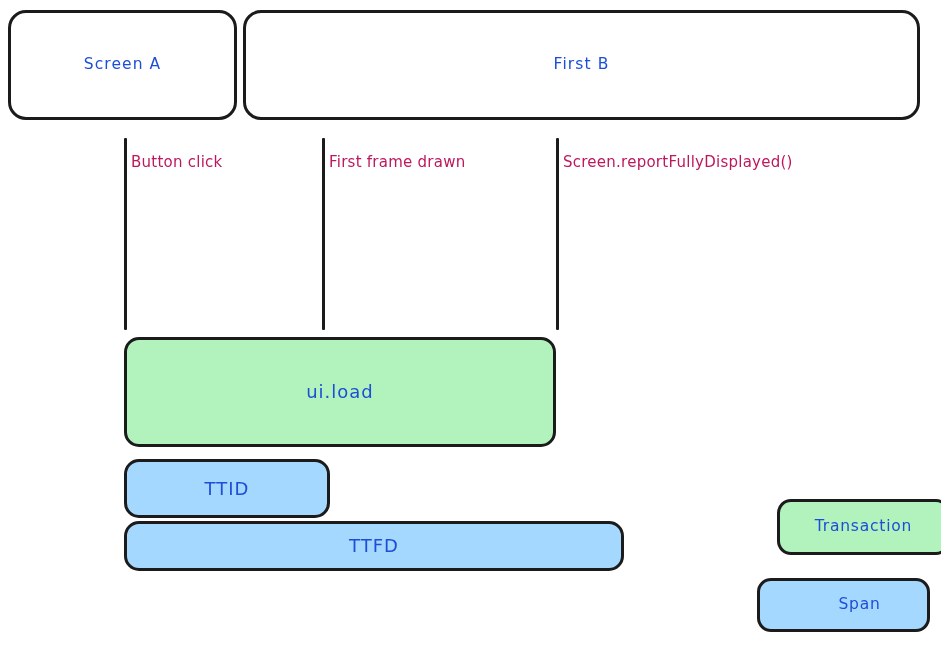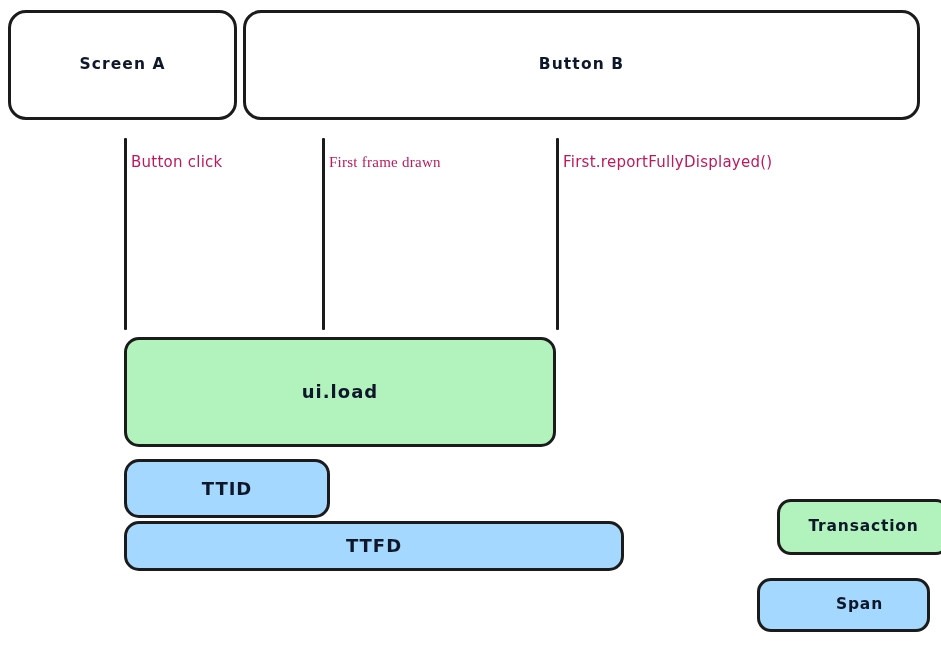--- a/index.html
+++ b/index.html
@@ -25,25 +25,24 @@
     border: 2.5px solid #1b1b1b;
     border-radius: 14px;
     display: flex;
     align-items: center;
     justify-content: center;
     background: #ffffff;
   }
   .box-label {
     font-family: "DejaVu Sans", sans-serif;
     font-size: 15px;
-    color: #0f172a;
+    color: #1d4ed8;
     letter-spacing: 0.6px;
     white-space: nowrap;
     line-height: 1;
-    font-weight: bold;
   }
 
   
   .screen-box {
     border-radius: 18px;
     border-width: 3px;
   }
   .screen-box .box-label {
     font-size: 15.5px;
     letter-spacing: 1.1px;
@@ -103,31 +102,31 @@
 </head>
 <body>
 
 <div id="canvas" style="background: rgb(255, 255, 255);">
 
   <div class="box screen-box" id="screen-a" style="left: 8px; top: 10px; width: 229px; height: 110px;">
     <span class="box-label">Screen A</span>
   </div>
 
   <div class="box screen-box" id="screen-b" style="left: 243px; top: 10px; width: 677px; height: 110px;">
-    <span class="box-label">Button B</span>
+    <span class="box-label">First B</span>
   </div>
 
   <div class="marker-line" id="marker-line-0" style="left: 124px; top: 138px; height: 192px;"></div>
   <div class="marker-label" id="marker-label-0" style="left: 131px; top: 155px;">Button click</div>
 
   <div class="marker-line" id="marker-line-1" style="left: 322px; top: 138px; height: 192px;"></div>
-  <div class="marker-label" id="marker-label-1" style="left: 329px; top: 155px; font-family: Liberation Serif, serif;">First frame drawn</div>
+  <div class="marker-label" id="marker-label-1" style="left: 329px; top: 155px;">First frame drawn</div>
 
   <div class="marker-line" id="marker-line-2" style="left: 556px; top: 138px; height: 192px;"></div>
-  <div class="marker-label" id="marker-label-2" style="left: 563px; top: 155px;">First.reportFullyDisplayed()</div>
+  <div class="marker-label" id="marker-label-2" style="left: 563px; top: 155px;">Screen.reportFullyDisplayed()</div>
 
   <div class="bar green" id="bar-0" style="left: 124px; top: 337px; width: 432px; height: 110px; background: rgb(178, 242, 189); border-color: rgb(27, 27, 27);">
     <span class="box-label">ui.load</span>
   </div>
 
   <div class="bar blue" id="bar-1" style="left: 124px; top: 459px; width: 206px; height: 59px; background: rgb(165, 216, 255); border-color: rgb(27, 27, 27);">
     <span class="box-label">TTID</span>
   </div>
 
   <div class="bar blue" id="bar-2" style="left: 124px; top: 521px; width: 500px; height: 50px; background: rgb(165, 216, 255); border-color: rgb(27, 27, 27);">

